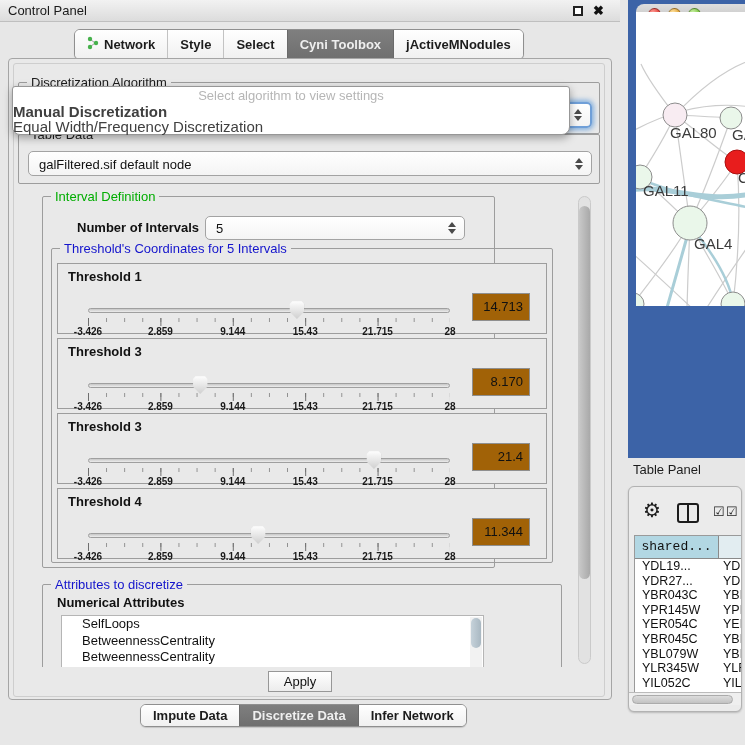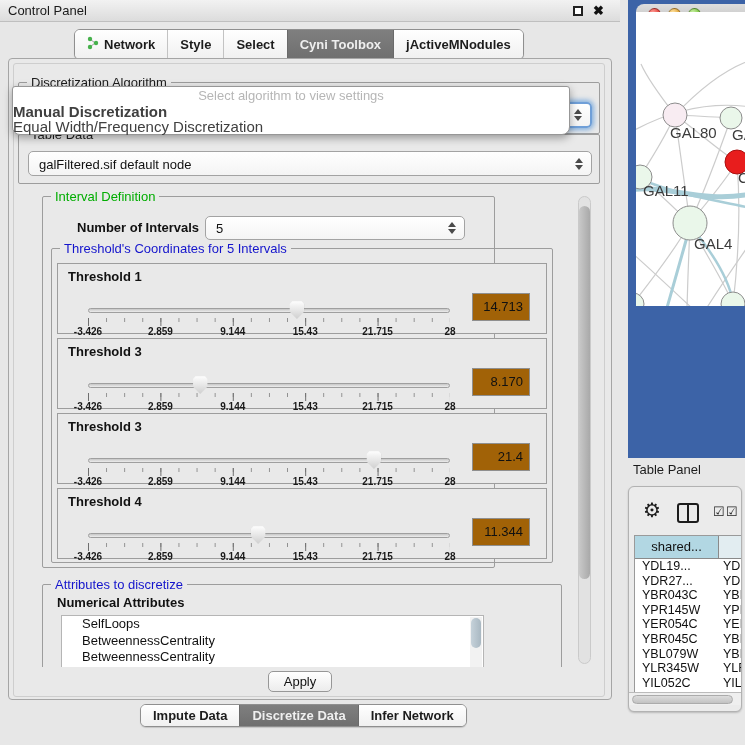--- a/index.html
+++ b/index.html
@@ -67,42 +67,42 @@
   #attrs-heading { position:absolute; left:14px; top:10px; font-size:13px; font-weight:bold; color:#111; }
   #attr-list { position:absolute; left:18px; top:30px; width:423px; height:110px; background:#fff; border:1px solid #b5b5b5; }
   .list-item { font-size:13px; line-height:16.5px; color:#111; padding-left:20px; white-space:nowrap; }
   #attr-scroll { position:absolute; right:1px; top:1px; width:12px; height:70px; background:#f2f2f2; }
   #attr-thumb { position:absolute; left:1px; top:1px; width:10px; height:30px; border-radius:5px; background:linear-gradient(to right,#c6d2da,#a9b8c2); }
 
   
   #vscroll { left:578px; top:196px; width:13px; height:468px; background:#e2e2e2; border:1px solid #cacaca; border-radius:7px; }
   #vthumb { position:absolute; left:0px; top:9px; width:11px; height:373px; border-radius:6px; background:linear-gradient(to right,#c9c9c9,#a9a9a9); }
 
-  #apply-btn { left:268px; top:671px; width:64px; height:21px; background:linear-gradient(#ffffff,#ececec); border:1px solid #979797; border-radius:5px; font-size:13px; color:#111; text-align:center; line-height:19px; }
+  #apply-btn { left:268px; top:671px; width:64px; height:21px; background:linear-gradient(#ffffff,#ececec); border:1px solid #979797; border-radius:0; font-size:13px; color:#111; text-align:center; line-height:19px; }
 
   
   #net-window { left:628px; top:0; width:117px; height:458px; background:#3c63a7; }
   #net-titlebar { position:absolute; left:8px; top:4px; width:109px; height:22px; background:linear-gradient(#dedede,#bdbdbd); border-bottom:1px solid #979797; border-top-left-radius:8px; }
   .tl { position:absolute; top:4px; width:13px; height:13px; border-radius:50%; border:1px solid rgba(0,0,0,.3); }
   #tl-red { left:12px; background:radial-gradient(circle at 35% 30%, #ff9d97, #e3443c 60%, #a82c24); }
   #tl-yellow { left:32px; background:radial-gradient(circle at 35% 30%, #ffe3a0, #e0a33a 60%, #b57a20); }
   #tl-green { left:52px; background:radial-gradient(circle at 35% 30%, #c9f0a5, #7ec544 60%, #55962a); }
   #net-canvas { position:absolute; left:8px; top:12px; width:109px; height:294px; background:#fff; overflow:hidden; }
   #net-canvas svg { display:block; }
 
   
   #tp-title { left:633px; top:462px; font-size:13px; color:#1c1c1c; }
   #tp-card { left:628px; top:486px; width:114px; height:226px; background:#ebebeb; border:1px solid #b2b2b2; border-radius:6px; overflow:hidden; box-shadow:0 1px 2px rgba(0,0,0,.2); }
   #tp-gear { position:absolute; left:14px; top:13px; font-size:20px; line-height:20px; color:#1c1c1c; }
   #tp-split { position:absolute; left:48px; top:16px; width:22px; height:20px; border:2px solid #1c1c1c; border-radius:3px; }
   #tp-split::after { content:""; position:absolute; left:8px; top:0; width:2px; height:16px; background:#1c1c1c; }
   .tp-check { position:absolute; top:17px; font-size:13px; color:#222; }
   #tp-table { position:absolute; left:5px; top:48px; width:109px; height:157px; background:#fff; border:1px solid #9a9a9a; border-bottom:none; }
   #tp-header { display:flex; height:23px; border-bottom:1px solid #8a8a8a; font-size:13px; color:#111; }
-  #tp-header .h1 { width:84px; background:#b2d7e3; border-right:1px solid #8a8a8a; text-align:center; line-height:22px; overflow:hidden; }
+  #tp-header .h1 { width:84px; background:#b2d7e3; border-right:1px solid #8a8a8a; text-align:center; line-height:22px; overflow:hidden;font-family:Liberation Mono, monospace; }
   #tp-header .h2 { flex:1; background:#e2edf1; line-height:22px; padding-left:22px; overflow:hidden; }
   .tp-row { display:flex; height:14.6px; font-size:12.5px; color:#111; }
   .tp-row .c1 { width:84px; padding-left:7px; line-height:14.6px; white-space:nowrap; overflow:hidden; }
   .tp-row .c2 { flex:1; padding-left:4px; line-height:14.6px; white-space:nowrap; overflow:hidden; }
   #tp-hscroll { position:absolute; left:0; top:205px; width:112px; height:13px; background:#efefef; border-top:1px solid #bbb; }
   #tp-hthumb { position:absolute; left:3px; top:2px; width:101px; height:9px; border-radius:5px; background:linear-gradient(#dcdcdc,#c2c2c2); border:1px solid #ababab; }
 </style>
 </head>
 <body>
 

